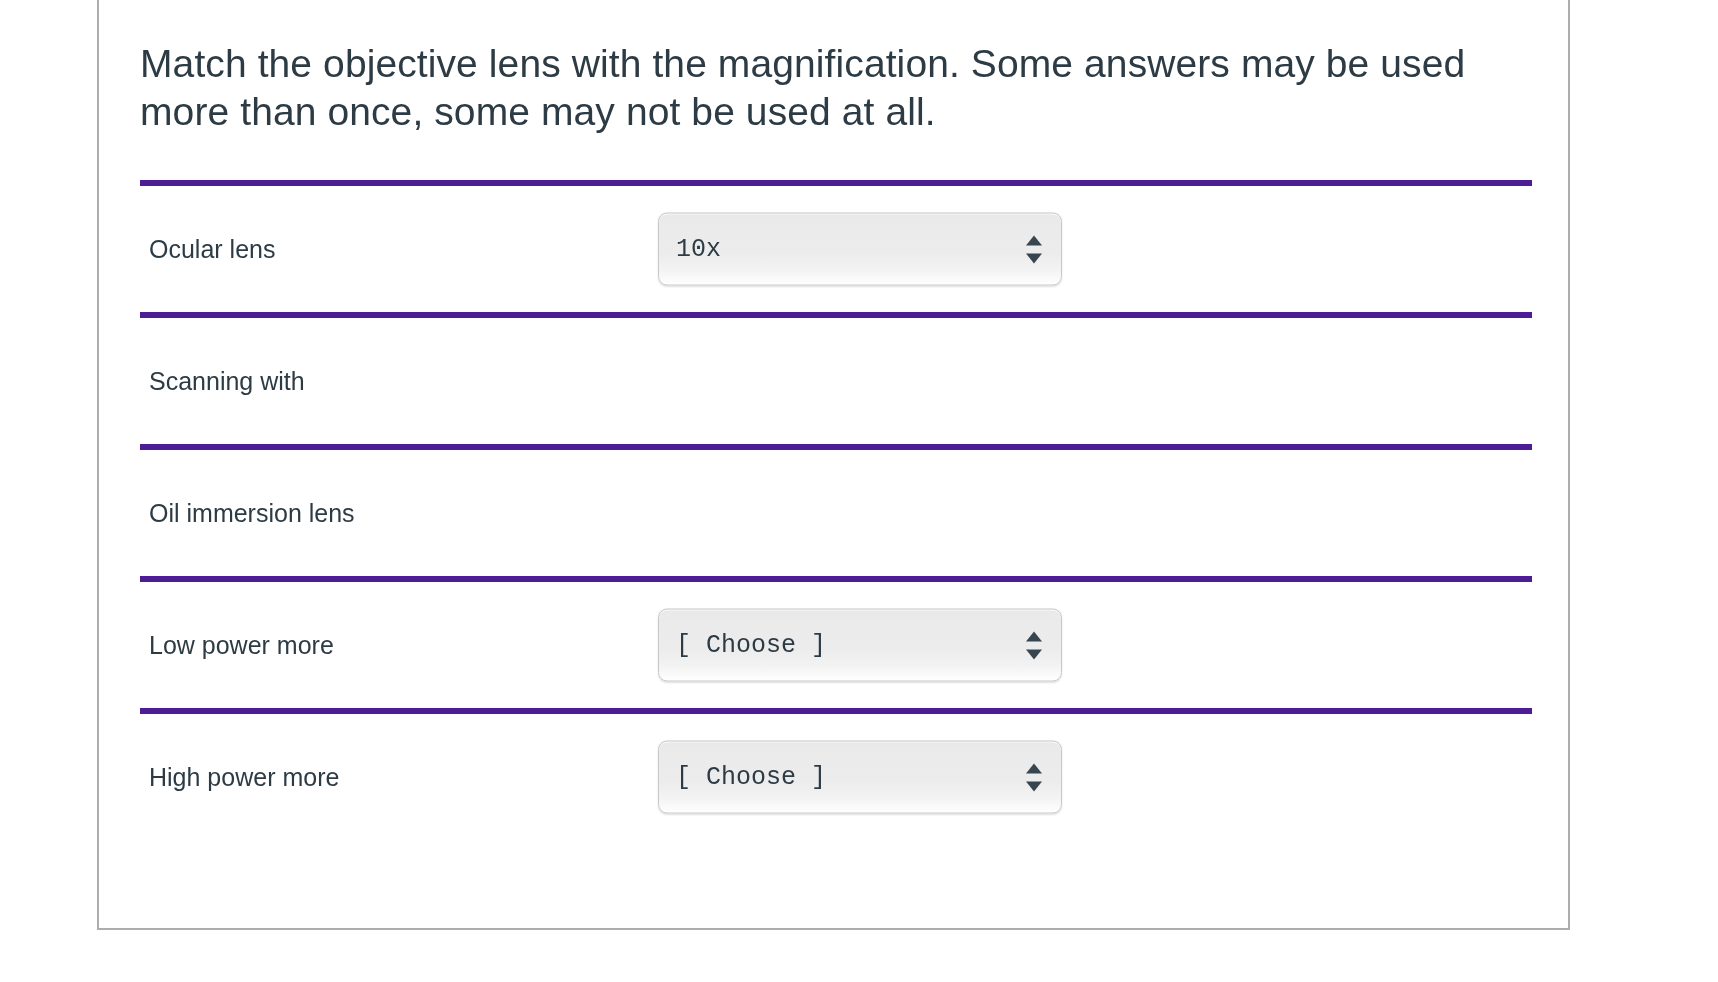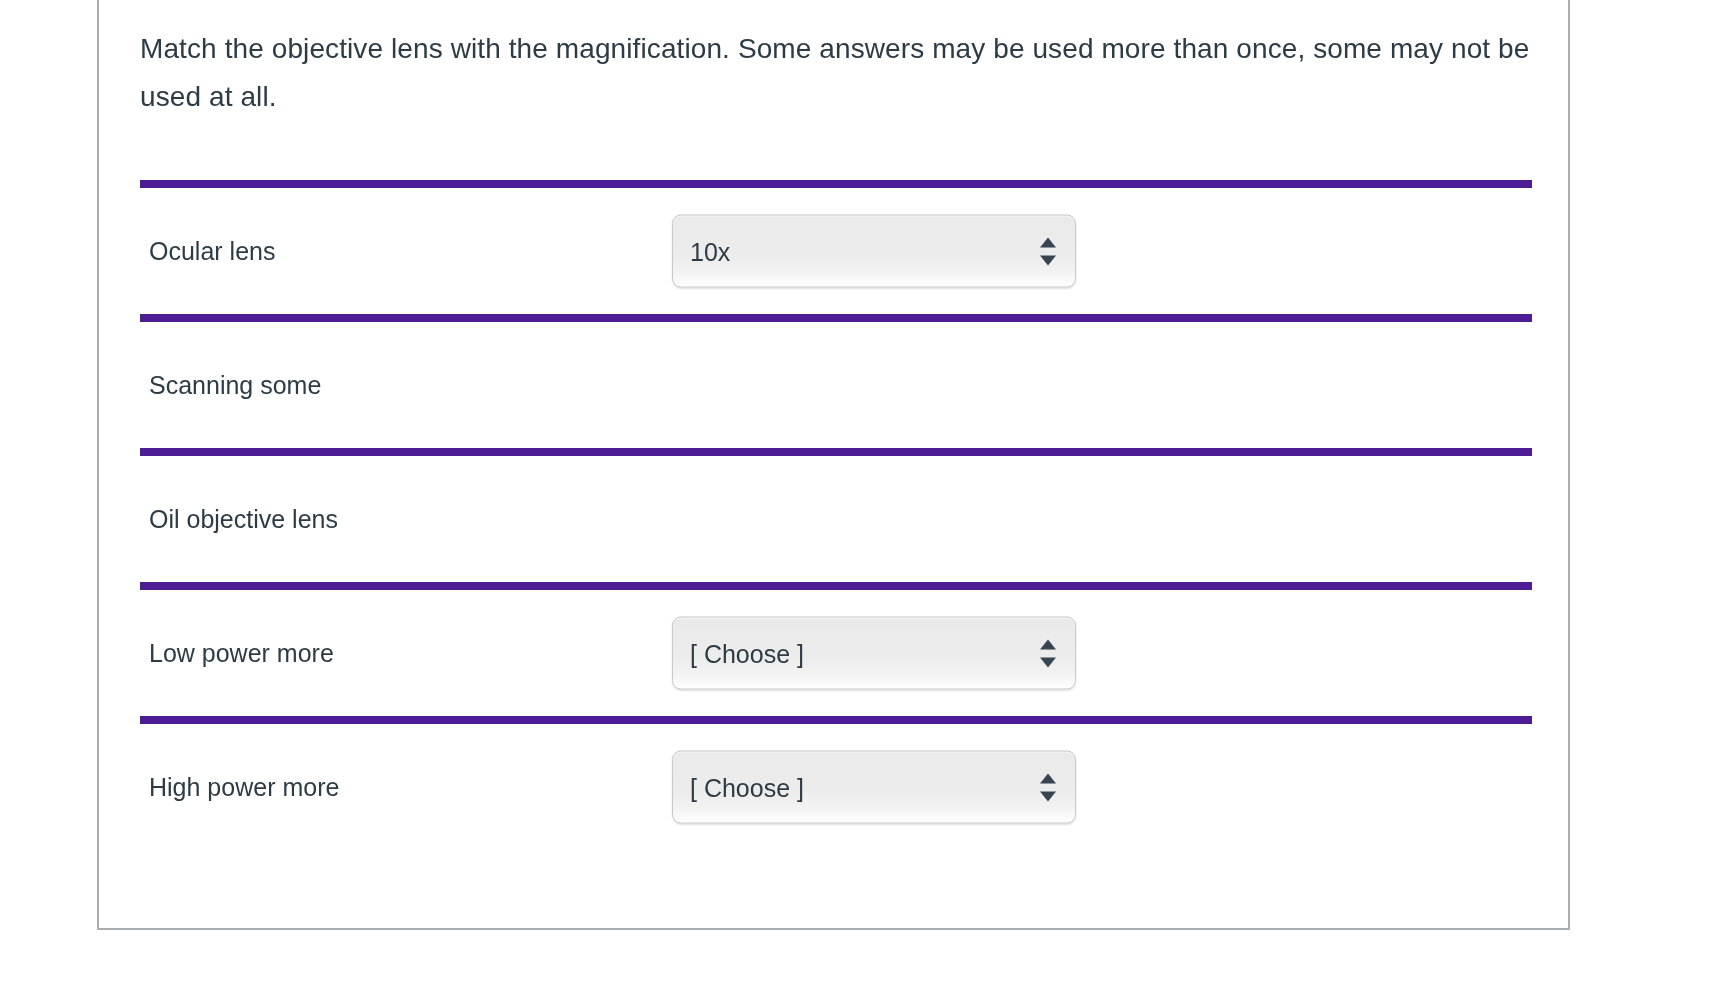--- a/index.html
+++ b/index.html
@@ -33,63 +33,64 @@
 
   .card-inner {
     position: relative;
     height: 100%;
   }
 
   
   .question-prompt {
     position: absolute;
     left: 41px;
-    top: 37px;
+    top: 52px;
     width: 1398px;
-    font-size: 28px;
+    font-size: 39px;
     line-height: 48px;
     color: #2d3b45;
     letter-spacing: 0.1px;
   }
 
   
   .match-list {
     position: absolute;
     left: 41px;
     top: 192px;
     width: 1392px;
   }
 
   .match-row {
     position: relative;
     height: 126px;
-    border-top: 8px solid #4c1d95;
+    border-top: 6px solid #4c1d95;
     display: flex;
     align-items: center;
   }
 
   .match-label {
     position: absolute;
     left: 9px;
     top: 50%;
     transform: translateY(-50%);
     font-size: 25px;
     line-height: 30px;
     color: #2d3b45;
     white-space: nowrap;
   }
 
   
   .select-wrap {
     position: absolute;
-    left: 532px;
+    left: 518px;
     top: 50%;
     transform: translateY(-50%);
     width: 404px;
     height: 73px;
+    font-family: Liberation Mono, monospace;
   }
 
   .select-box {
     position: relative;
     width: 100%;
     height: 100%;
     box-sizing: border-box;
     border: 1px solid #c8c8c8;
     border-radius: 9px;
     background: linear-gradient(to bottom,
@@ -162,25 +163,25 @@
             <span class="select-value">10x</span>
             <span class="select-arrows">
               <span class="arrow-up"></span>
               <span class="arrow-down"></span>
             </span>
           </div>
         </div>
       </div>
 
       <div class="match-row">
-        <div class="match-label">Scanning some</div>
-      </div>
-
-      <div class="match-row">
-        <div class="match-label">Oil objective lens</div>
+        <div class="match-label">Scanning with</div>
+      </div>
+
+      <div class="match-row">
+        <div class="match-label">Oil immersion lens</div>
       </div>
 
       <div class="match-row">
         <div class="match-label">Low power more</div>
         <div class="select-wrap">
           <div class="select-box">
             <span class="select-value">[ Choose ]</span>
             <span class="select-arrows">
               <span class="arrow-up"></span>
               <span class="arrow-down"></span>

